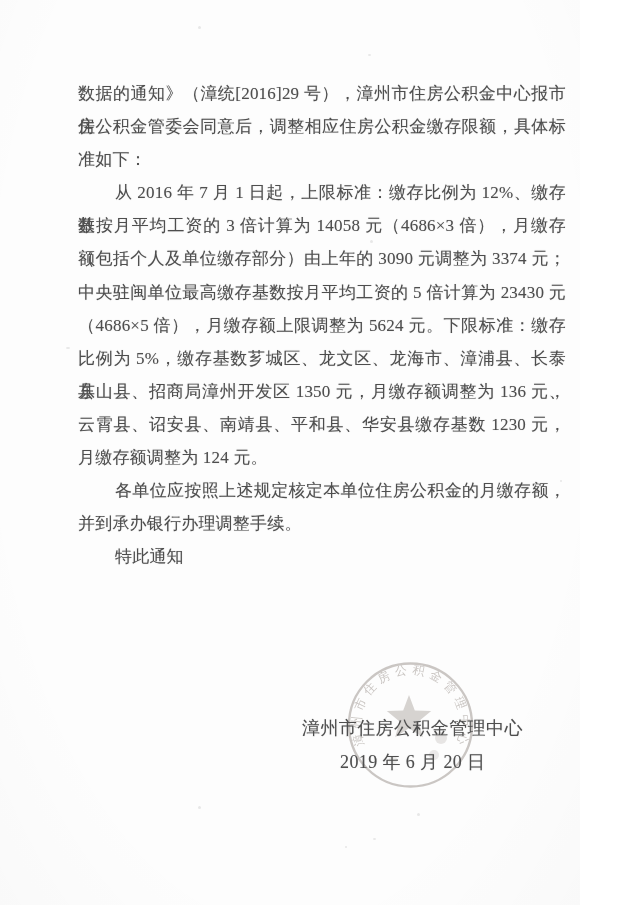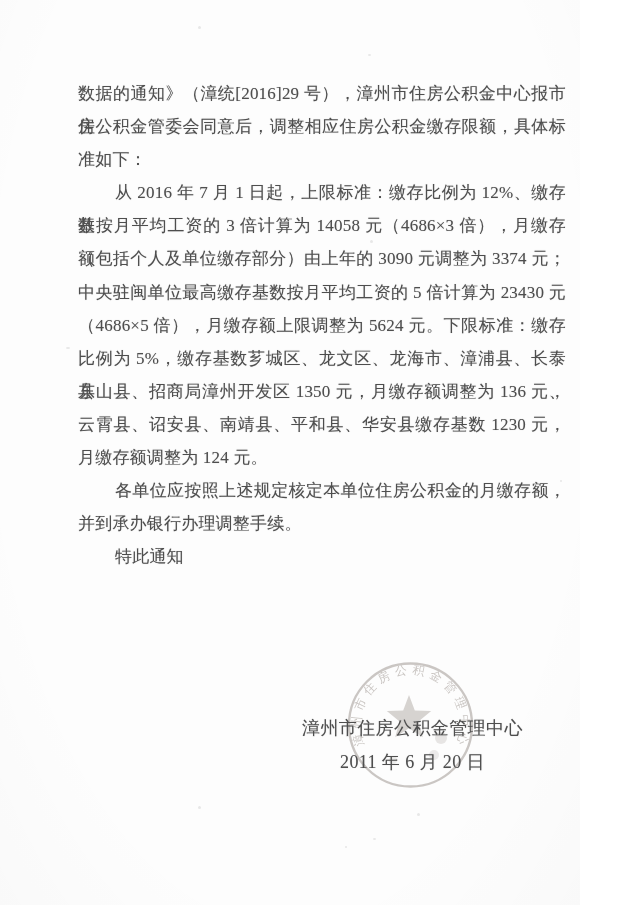--- a/index.html
+++ b/index.html
@@ -100,21 +100,21 @@
     <div class="l fill">比例为 5%，缴存基数芗城区、龙文区、龙海市、漳浦县、长泰县、</div>
     <div class="l fill">东山县、招商局漳州开发区 1350 元，月缴存额调整为 136 元，</div>
     <div class="l fill">云霄县、诏安县、南靖县、平和县、华安县缴存基数 1230 元，</div>
     <div class="l">月缴存额调整为 124 元。</div>
     <div class="l fill indent">各单位应按照上述规定核定本单位住房公积金的月缴存额，</div>
     <div class="l">并到承办银行办理调整手续。</div>
     <div class="l indent">特此通知</div>
   </div>
 
   <div class="signature">漳州市住房公积金管理中心</div>
-  <div class="issue-date">2011 年 6 月 20 日</div>
+  <div class="issue-date">2019 年 6 月 20 日</div>
 
   <svg class="seal" width="130" height="132" viewBox="0 0 130 132" aria-hidden="true">
 
     <ellipse cx="64.5" cy="65" rx="61.5" ry="61.5" fill="none" stroke="#aba49f" stroke-width="2.4" opacity="0.72"></ellipse>
 
     <polygon fill="#b1aaa5" opacity="0.6" points="63,35 68.8,50.4 85.2,51.1 72.4,61.4 76.8,77.2 63,68.3 49.2,77.2 53.6,61.4 40.8,51.1 57.2,50.4"></polygon>
 
     <defs>
       <path id="sealArc" d="M 19.2 86.6 A 50 51 0 1 1 109.8 86.6" fill="none"></path>
     </defs>

